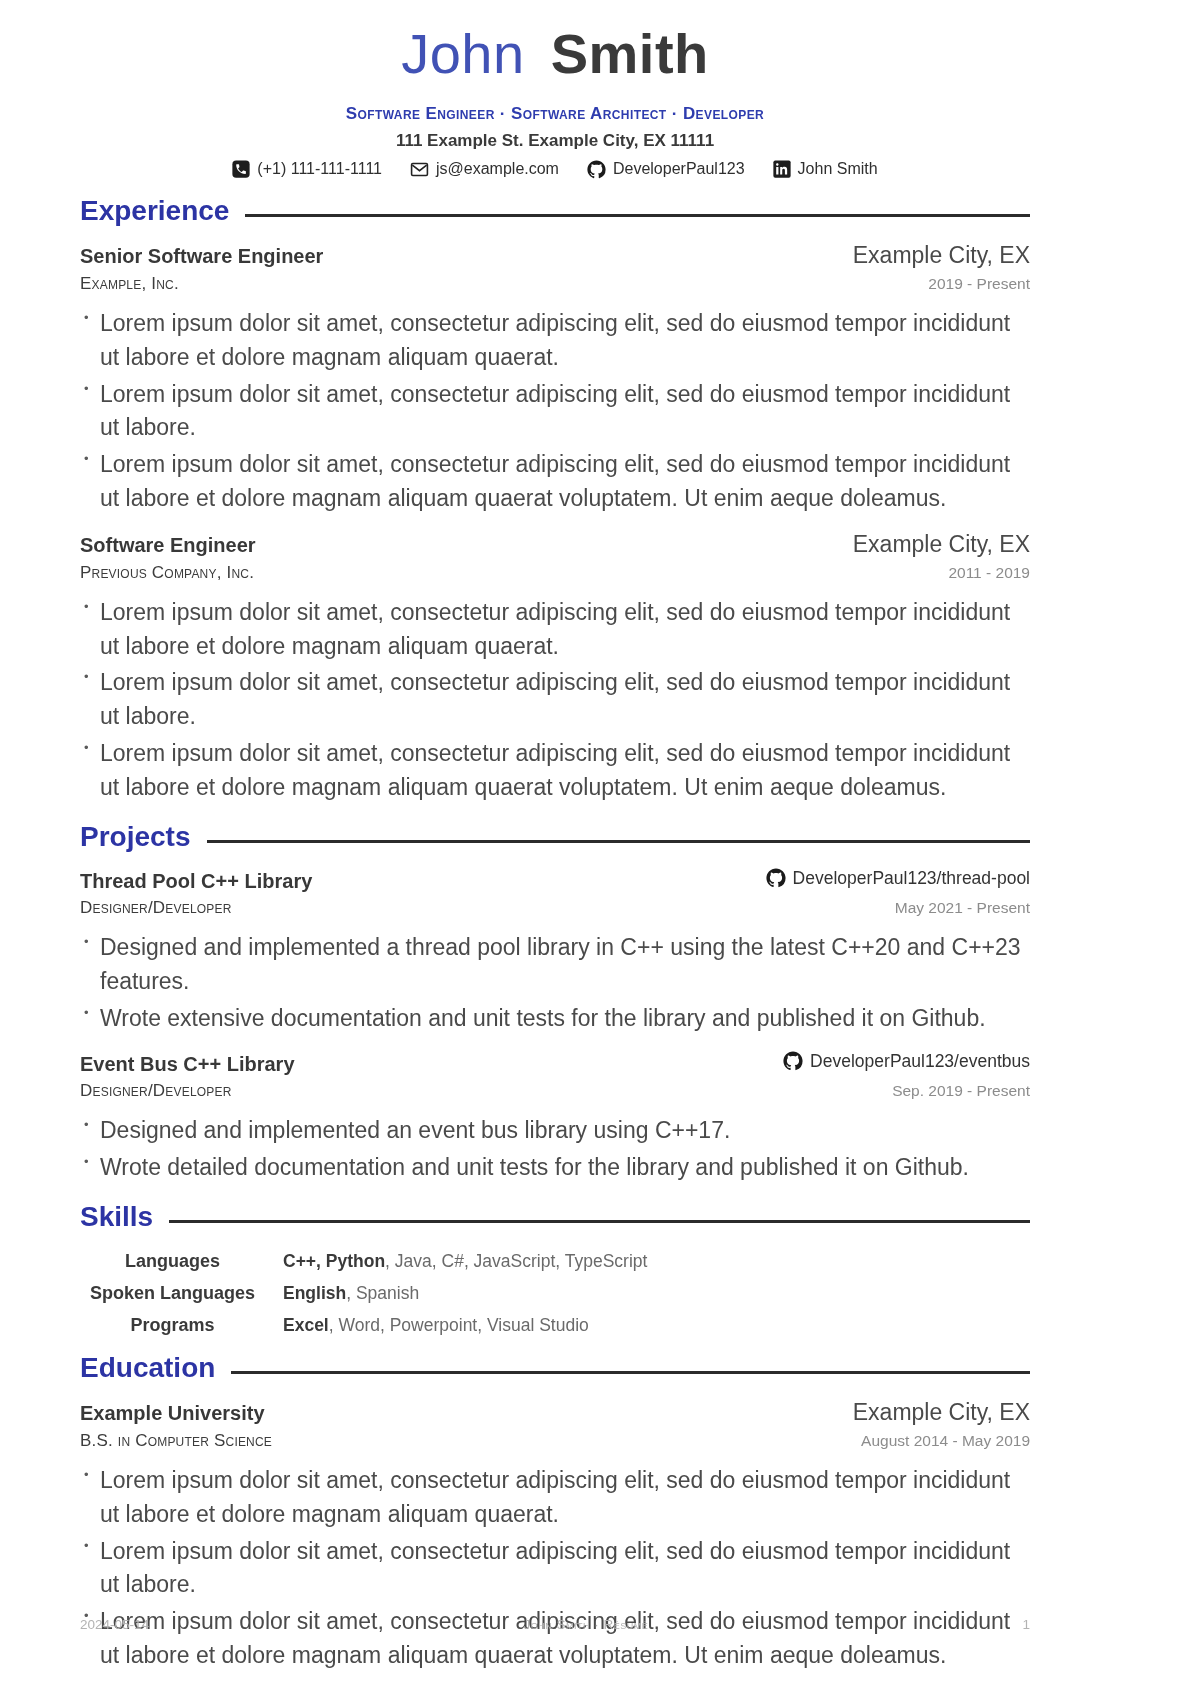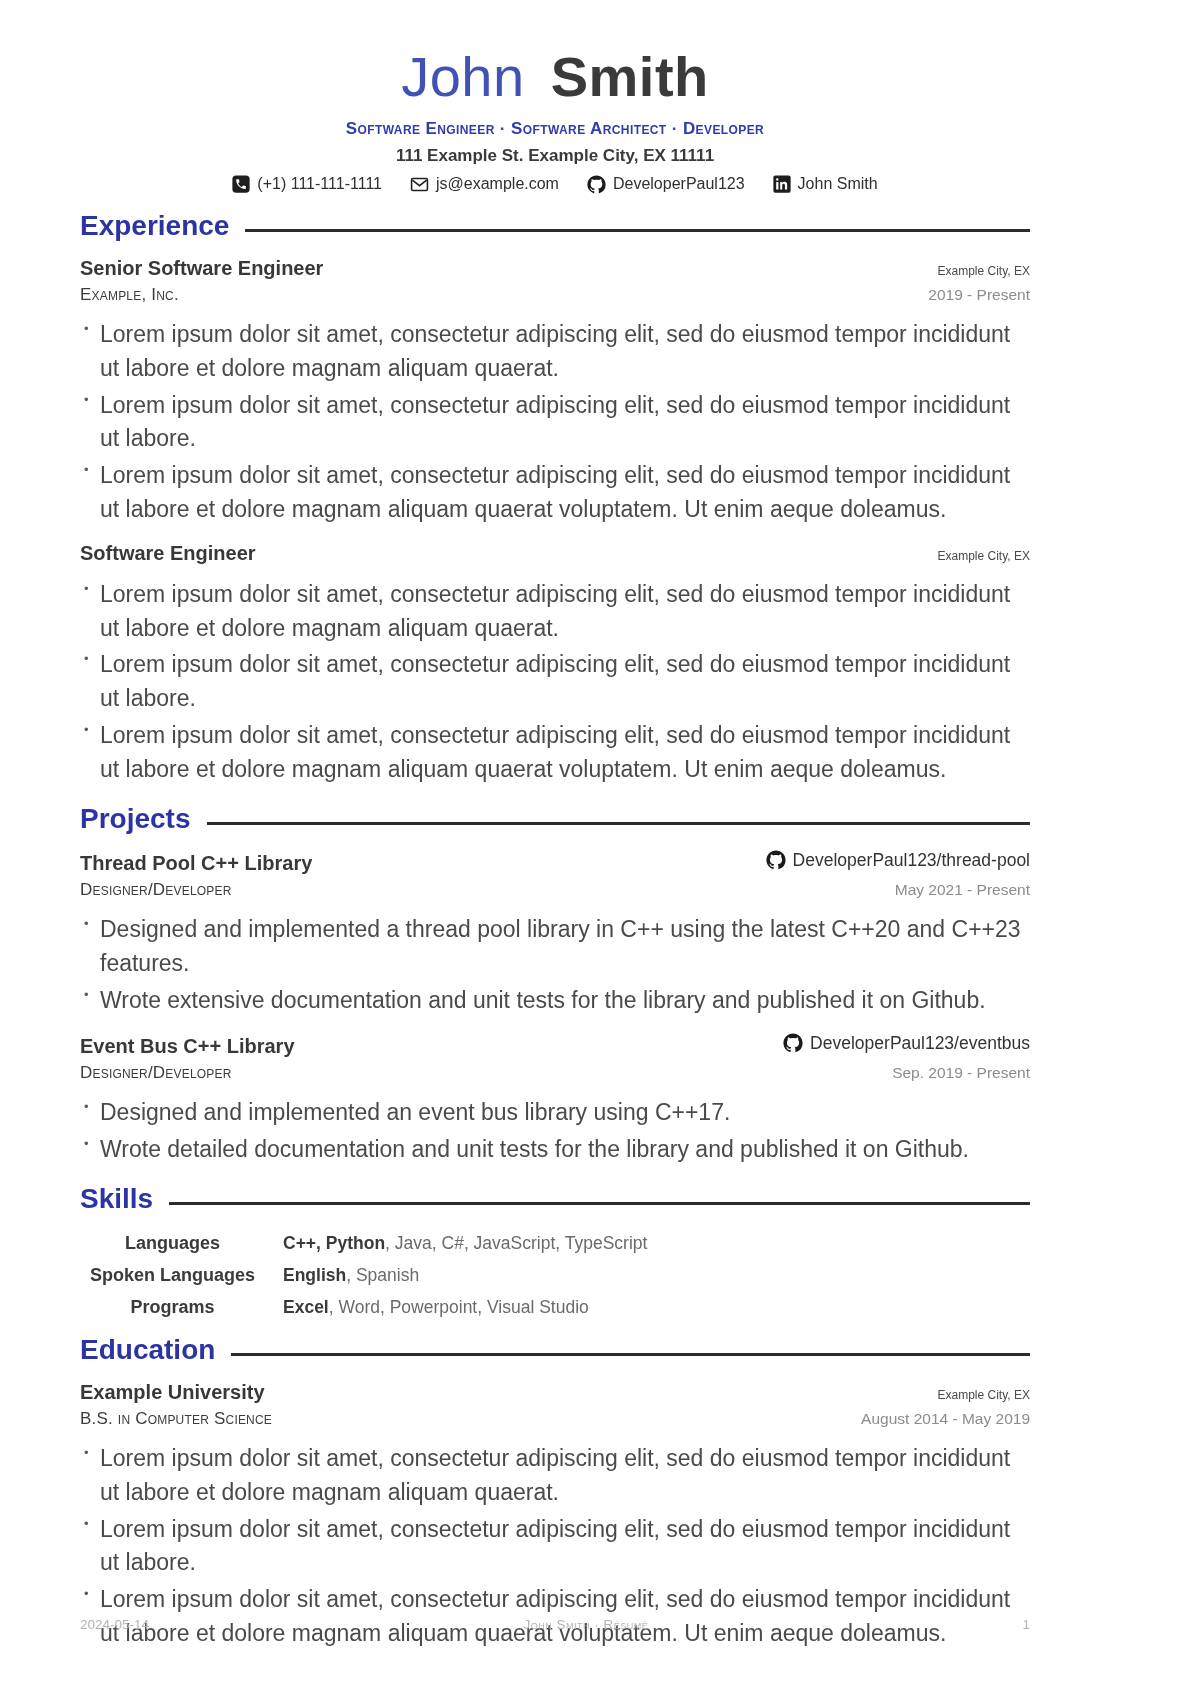--- a/index.html
+++ b/index.html
@@ -15,26 +15,26 @@
     overflow: hidden;
   }
   .content {
     position: absolute;
     left: 80px;
     width: 950px;
     top: 0;
   }
 
   
-  .header { text-align: center; padding-top: 48px; }
+  .header { text-align: center; padding-top: 25px; }
   .name { margin: 0; font-size: 56px; line-height: 1.05; font-weight: 400; letter-spacing: 0.5px; }
   .name .first { color: #4152b5; font-weight: 300; }
   .name .last  { color: #3a3a3a; font-weight: 700; margin-left: 10px; }
   .tagline {
-    margin-top: 12px;
+    margin-top: 20px;
     font-variant: small-caps;
     font-weight: 600;
     font-size: 17px;
     letter-spacing: 0.4px;
     color: #2e3cae;
   }
   .address { margin-top: 7px; font-size: 17px; font-weight: 700; color: #3a3a3a; }
   .contact {
     margin-top: 9px;
     display: flex;
@@ -57,21 +57,21 @@
     color: #2c34a4;
     line-height: 1.15;
     white-space: nowrap;
   }
   .rule { flex: 1; border-top: 3px solid #2b2b2b; margin-top: 19px; }
 
   
   .entry { margin-top: 15px; }
   .entry-row { display: flex; justify-content: space-between; align-items: baseline; }
   .role    { font-size: 20px; font-weight: 700; color: #383838; }
-  .loc     { font-size: 12px; color: #4a4a4a; }
+  .loc     { font-size: 23px; color: #4a4a4a; }
   .sub     { margin-top: 5px; }
   .company { font-size: 17px; font-variant: small-caps; color: #3c3c3c; letter-spacing: 0.2px; }
   .dates   { font-size: 15.5px; color: #8c8c8c; }
   .repo    { display: inline-flex; align-items: center; gap: 7px; font-size: 17.5px; color: #333; }
 
   ul.bullets { margin: 13px 0 0 0; padding: 0 0 0 4px; list-style: none; }
   ul.bullets li {
     position: relative;
     padding-left: 16px;
     font-size: 23px;
@@ -185,20 +185,24 @@
           <li>Lorem ipsum dolor sit amet, consectetur adipiscing elit, sed do eiusmod tempor incididunt ut labore.</li>
           <li>Lorem ipsum dolor sit amet, consectetur adipiscing elit, sed do eiusmod tempor incididunt ut labore et dolore magnam aliquam quaerat voluptatem. Ut enim aeque doleamus.</li>
         </ul>
       </div>
 
       <div class="entry">
         <div class="entry-row">
           <span class="role">Software Engineer</span>
           <span class="loc">Example City, EX</span>
         </div>
+        <div class="entry-row sub">
+          <span class="company">Previous Company, Inc.</span>
+          <span class="dates">2011 - 2019</span>
+        </div>
         <ul class="bullets">
           <li>Lorem ipsum dolor sit amet, consectetur adipiscing elit, sed do eiusmod tempor incididunt ut labore et dolore magnam aliquam quaerat.</li>
           <li>Lorem ipsum dolor sit amet, consectetur adipiscing elit, sed do eiusmod tempor incididunt ut labore.</li>
           <li>Lorem ipsum dolor sit amet, consectetur adipiscing elit, sed do eiusmod tempor incididunt ut labore et dolore magnam aliquam quaerat voluptatem. Ut enim aeque doleamus.</li>
         </ul>
       </div>
     </section>
 
     <section class="section">
       <div class="section-head">

